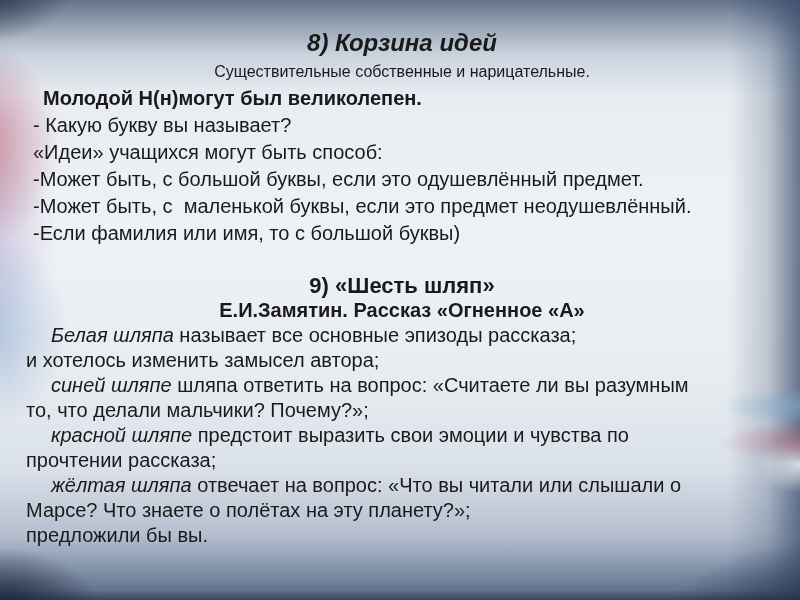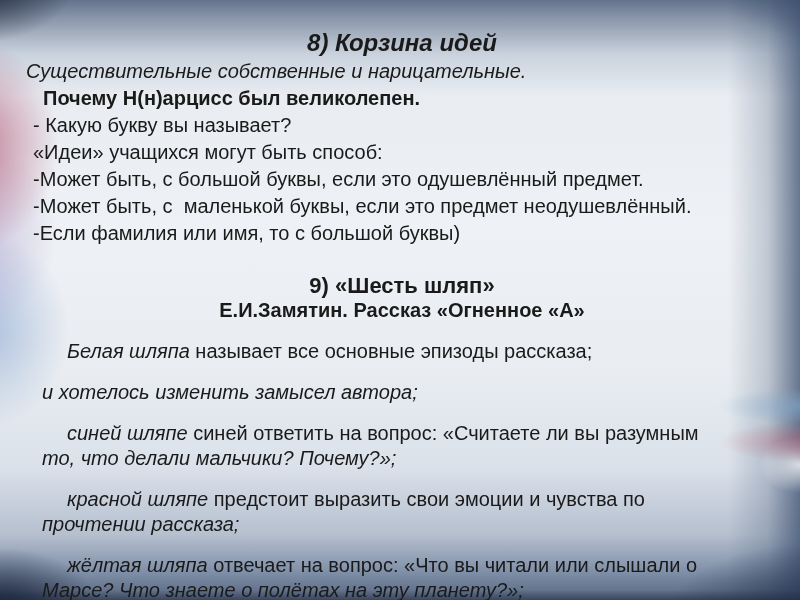--- a/index.html
+++ b/index.html
@@ -21,62 +21,62 @@
       radial-gradient(150px 70px at 103% -10px, rgba(55,75,105,0.55) 0%, rgba(55,75,105,0) 70%),
       radial-gradient(130px 26px at 101% 406px, rgba(130,170,205,0.6) 0%, rgba(130,170,205,0) 70%),
       radial-gradient(140px 30px at 102% 442px, rgba(186,95,115,0.55) 0%, rgba(186,95,115,0) 70%),
       radial-gradient(60px 40px at 100% 465px, rgba(255,255,255,0.75) 0%, rgba(255,255,255,0) 70%),
       linear-gradient(270deg, rgba(58,78,110,0.75) 0%, rgba(58,78,110,0.25) 4%, rgba(58,78,110,0) 9%),
       linear-gradient(180deg, #64748c 0%, #8995a9 3%, #c9d2dd 9%, #e9edf2 16%, #eef1f5 38%, #e9edf1 62%, #dae1ea 78%, #b6c0cf 89%, #8292aa 95%, #57667f 100%);
   }
   .content { position: absolute; left: 26px; top: 28px; width: 752px; }
 
   .t8   { font-size: 24px; line-height: 30px; font-weight: bold; font-style: italic; text-align: center; }
-  .sub8 { font-size: 20px; line-height: 27px; font-style: italic; text-align: left; }
+  .sub8 { font-size: 16px; line-height: 27px; text-align: center; }
 
   .s8 { padding-left: 7px; font-size: 20px; line-height: 27px; }
   .s8 .sentence { font-weight: bold; text-indent: 10px; }
   .s8 .line { white-space: pre-wrap; }
 
   .spacer { height: 26px; }
 
   .t9   { font-size: 22px; line-height: 25px; font-weight: bold; text-align: center; }
   .sub9 { font-size: 20px; line-height: 25px; font-weight: bold; text-align: center; }
 
   .hats { font-size: 20px; line-height: 25px; }
-  p.hat { margin: 16px; text-indent: 25px; }
+  p.hat { margin: 0; text-indent: 25px; }
   .hat .lead { font-style: italic; }
-  .hat-cont { display: block; text-indent: 0; font-style: italic; }
+  .hat-cont { display: block; text-indent: 0; }
 </style>
 </head>
 <body>
 
 <div class="slide">
   <div class="content">
 
     <div class="t8">8) Корзина идей</div>
     <div class="sub8">Существительные собственные и нарицательные.</div>
 
     <div class="s8">
-      <div class="sentence">Почему Н(н)арцисс был великолепен.</div>
+      <div class="sentence">Молодой Н(н)могут был великолепен.</div>
       <div class="line">- Какую букву вы называет?</div>
       <div class="line">«Идеи» учащихся могут быть способ:</div>
       <div class="line">-Может быть, с большой буквы, если это одушевлённый предмет.</div>
       <div class="line">-Может быть, с  маленькой буквы, если это предмет неодушевлённый.</div>
       <div class="line">-Если фамилия или имя, то с большой буквы)</div>
     </div>
 
     <div class="spacer"></div>
 
     <div class="t9">9) «Шесть шляп»</div>
     <div class="sub9">Е.И.Замятин. Рассказ «Огненное «А»</div>
 
     <div class="hats">
       <p class="hat"><span class="hat-first"><span class="lead">Белая шляпа</span><span> называет все основные эпизоды рассказа;</span></span><span class="hat-cont"></span></p>
       <p class="hat"><span class="hat-cont">и хотелось изменить замысел автора;</span></p>
-      <p class="hat"><span class="hat-first"><span class="lead">синей шляпе</span><span> синей ответить на вопрос: «Считаете ли вы разумным</span></span><span class="hat-cont">то, что делали мальчики? Почему?»;</span></p>
+      <p class="hat"><span class="hat-first"><span class="lead">синей шляпе</span><span> шляпа ответить на вопрос: «Считаете ли вы разумным</span></span><span class="hat-cont">то, что делали мальчики? Почему?»;</span></p>
       <p class="hat"><span class="hat-first"><span class="lead">красной шляпе</span><span> предстоит выразить свои эмоции и чувства по</span></span><span class="hat-cont">прочтении рассказа;</span></p>
       <p class="hat"><span class="hat-first"><span class="lead">жёлтая шляпа</span><span> отвечает на вопрос: «Что вы читали или слышали о</span></span><span class="hat-cont">Марсе? Что знаете о полётах на эту планету?»;</span></p>
       <p class="hat"><span class="hat-cont">предложили бы вы.</span></p>
     </div>
 
   </div>
 </div>
 
 </body></html>

